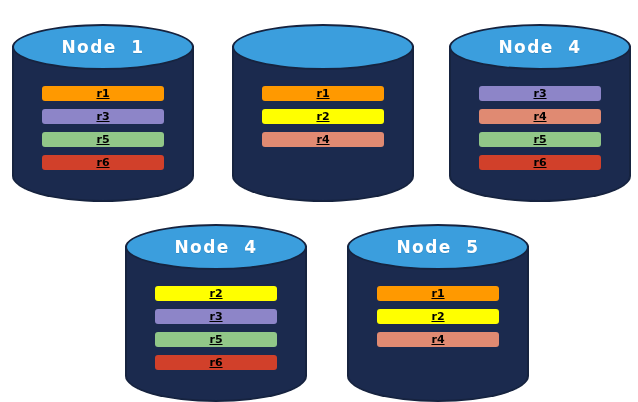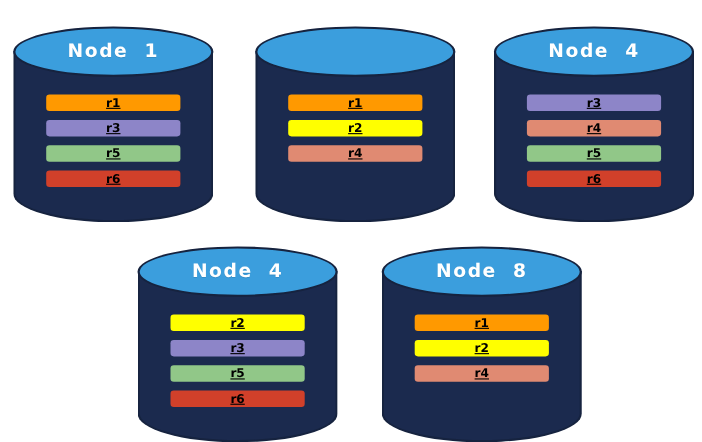--- a/index.html
+++ b/index.html
@@ -140,20 +140,20 @@
       <div class="bars">
         <div class="bar" style="background: rgb(255, 255, 0); color: rgb(0, 0, 0);">r2</div>
         <div class="bar" style="background: rgb(141, 133, 200); color: rgb(0, 0, 0);">r3</div>
         <div class="bar" style="background: rgb(145, 199, 136); color: rgb(0, 0, 0);">r5</div>
         <div class="bar" style="background: rgb(209, 64, 42); color: rgb(0, 0, 0);">r6</div>
       </div>
     </div>
     <div class="node" style="left: 347px; top: 208px;">
       <div class="cyl-body" style="background: rgb(27, 42, 78); border-color: rgb(22, 35, 63);"></div>
       <div class="cyl-top" style="background: rgb(59, 158, 221); border-color: rgb(22, 35, 63);"></div>
-      <div class="node-title" style="color: rgb(255, 255, 255);">Node  8</div>
+      <div class="node-title" style="color: rgb(255, 255, 255);">Node  5</div>
       <div class="bars">
         <div class="bar" style="background: rgb(255, 153, 0); color: rgb(0, 0, 0);">r1</div>
         <div class="bar" style="background: rgb(255, 255, 0); color: rgb(0, 0, 0);">r2</div>
         <div class="bar" style="background: rgb(224, 138, 114); color: rgb(0, 0, 0);">r4</div>
       </div>
     </div>
   </div>
 
 </body></html>

